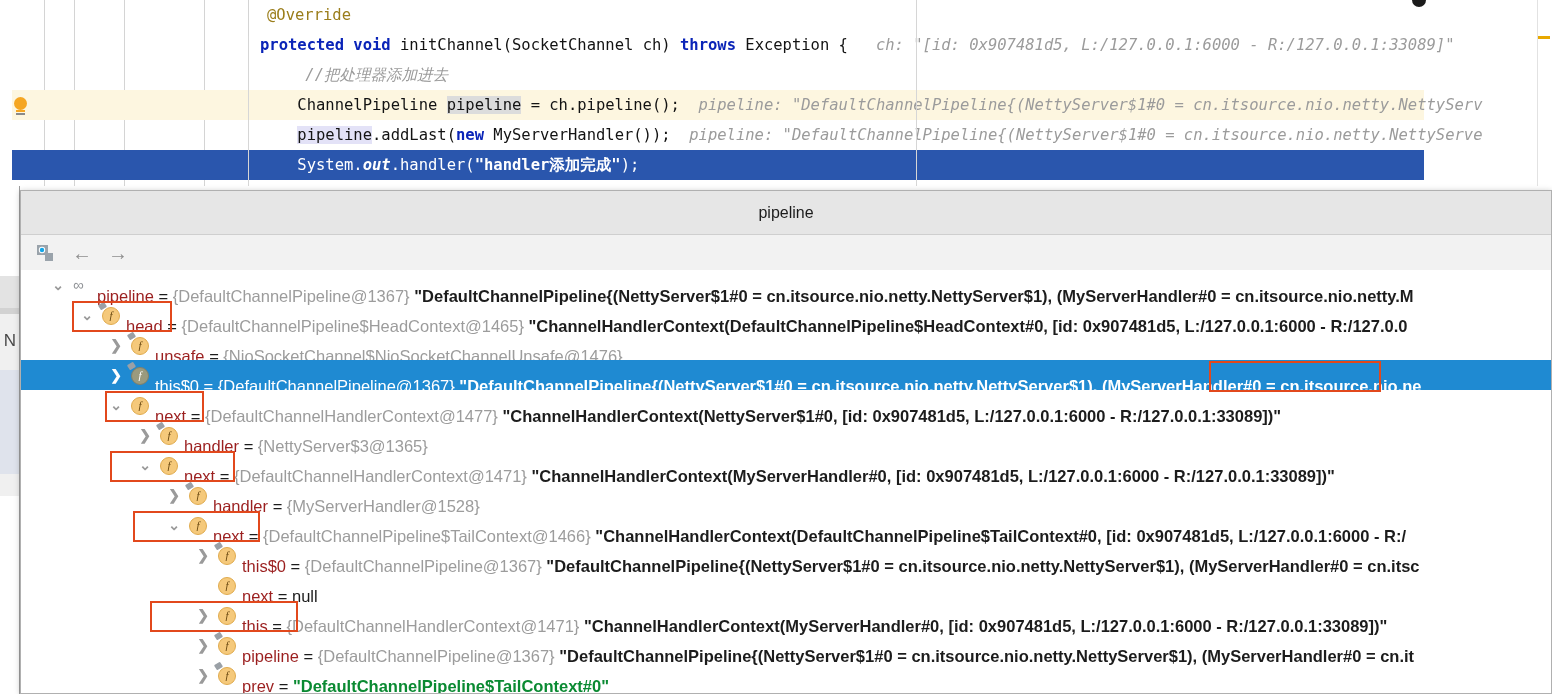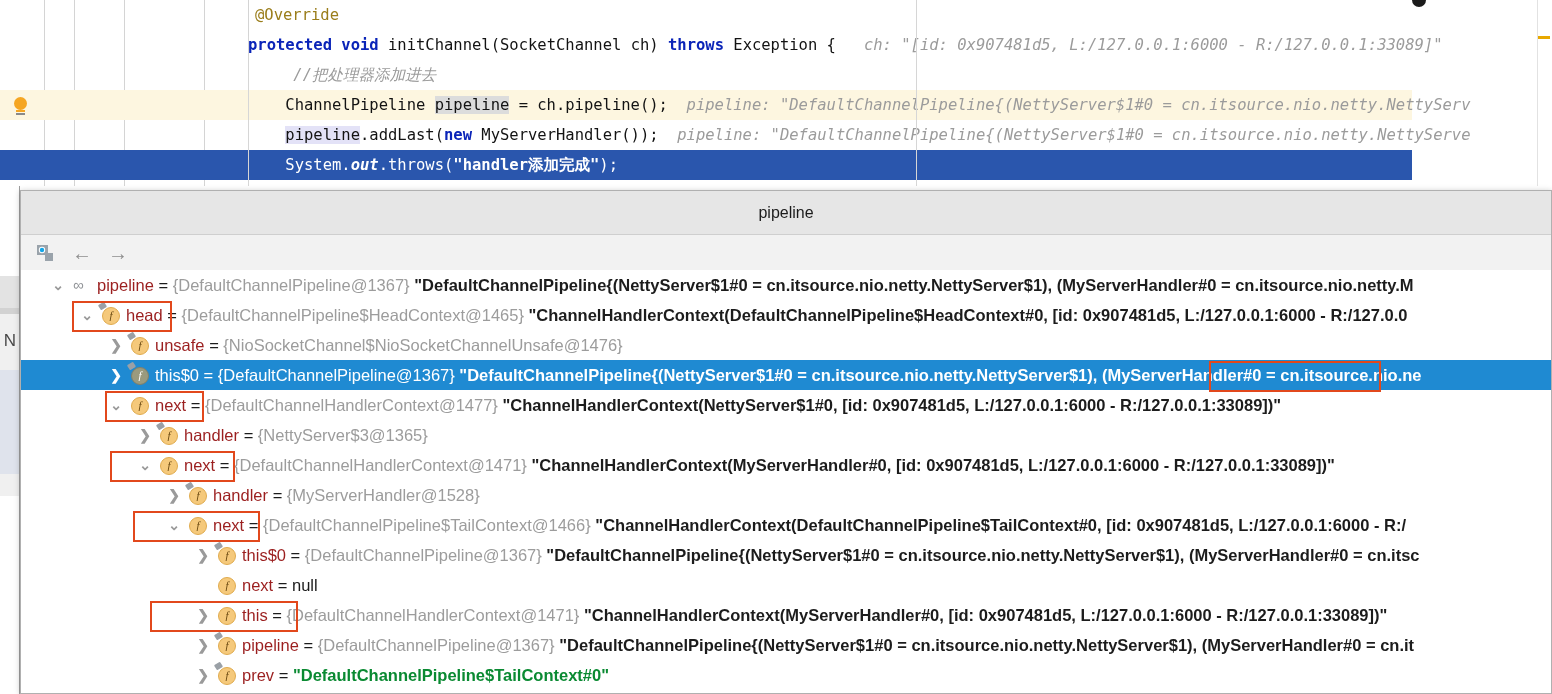--- a/index.html
+++ b/index.html
@@ -12,21 +12,21 @@
   #app{position:relative;width:1552px;height:694px;overflow:hidden;}
 
   
   .editor{
     position:absolute;left:0;top:0;width:1552px;height:186px;
     background:#ffffff;overflow:hidden;
   }
   .gutter-cols{position:absolute;left:0;top:0;width:248px;height:186px;}
   .gcol{position:absolute;top:0;height:186px;border-right:1px solid #d4d4d4;}
   .editor-rows{position:absolute;left:0;top:0;width:1552px;height:186px;}
-  .erow{position:absolute;left:0;width:1412px;height:30px;}
+  .erow{position:absolute;left:12px;width:1412px;height:30px;}
   .erow.hl{background:#fdf6e0;}
   .erow.sel{background:#2a56ad;}
   .ecode{
     position:absolute;left:248px;top:0;height:30px;line-height:30px;
     white-space:pre;
     font-family:"DejaVu Sans Mono","Liberation Mono",monospace;
     font-size:15.5px;
   }
   .vline{position:absolute;width:1px;background:#d6d6d6;}
   .kw{color:#0a24b8;font-weight:bold;}
@@ -96,21 +96,21 @@
   }
   .ficon.gray{background:#9a9a7e;border-color:#80806a;color:#ffffff;}
   .ficon .final{
     position:absolute;left:-4px;top:-5px;width:7px;height:6px;
     background:#9aa0a6;border-radius:1px;transform:rotate(-32deg);
   }
   .chain{
     position:absolute;top:8px;width:22px;height:14px;color:#8f9296;
     font-size:15px;line-height:14px;letter-spacing:-1px;
   }
-  .tlabel{position:absolute;top:0;height:30px;line-height:30px;white-space:nowrap;}
+  .tlabel{position:absolute;top:11px;height:30px;line-height:30px;white-space:nowrap;}
   .vname{color:#9b1f1f;}
   .veq{color:#1c1c1c;}
   .vtype{color:#9c9c9c;}
   .vstr{color:#1c1c1c;font-weight:bold;}
   .vgreen{color:#0a8a32;font-weight:bold;}
   .vnull{color:#1c1c1c;}
   .trow.selected .vname,.trow.selected .veq,.trow.selected .vtype,
   .trow.selected .vstr,.trow.selected .vnull{color:#ffffff;}
   .redbox{
     position:absolute;border:2px solid #e2481c;box-sizing:border-box;
@@ -155,21 +155,21 @@
         <div class="erow" style="top: 60px; margin-left: 8px;">
           <div class="ecode" style="left: 248px;"><span class="cmt">    //把处理器添加进去</span></div>
         </div>
         <div class="erow hl" style="top: 90px;">
           <div class="ecode" style="left: 248px;"><span class="plain">    ChannelPipeline </span><span class="plain idhl-gray">pipeline</span><span class="plain"> = ch.pipeline();</span><span class="hint">  pipeline: "DefaultChannelPipeline{(NettyServer$1#0 = cn.itsource.nio.netty.NettyServ</span></div>
         </div>
         <div class="erow" style="top: 120px;">
           <div class="ecode" style="left: 248px;"><span class="plain">    </span><span class="plain idhl-lav">pipeline</span><span class="plain">.addLast(</span><span class="kw">new </span><span class="plain">MyServerHandler());</span><span class="hint">  pipeline: "DefaultChannelPipeline{(NettyServer$1#0 = cn.itsource.nio.netty.NettyServe</span></div>
         </div>
         <div class="erow sel selrow" style="top: 150px;">
-          <div class="ecode" style="left: 248px;"><span class="plain">    System.</span><span class="ital-b">out</span><span class="plain">.throws(</span><span class="str">"handler添加完成"</span><span class="plain">);</span></div>
+          <div class="ecode" style="left: 248px;"><span class="plain">    System.</span><span class="ital-b">out</span><span class="plain">.handler(</span><span class="str">"handler添加完成"</span><span class="plain">);</span></div>
         </div>
       </div>
 
     <div class="bulb">
       <div class="glass"></div>
         <div class="b1"></div>
         <div class="b2"></div>
     </div>
     <div class="vline" style="left:248px;top:36px;height:150px;"></div>
     <div class="vline" style="left:916px;top:0;height:186px;"></div>

